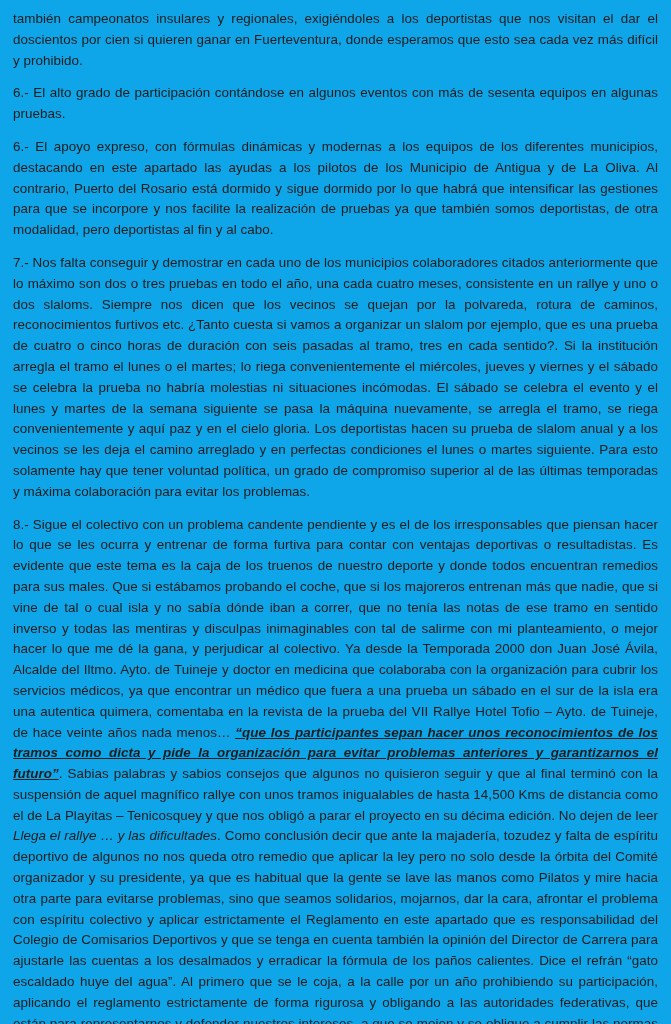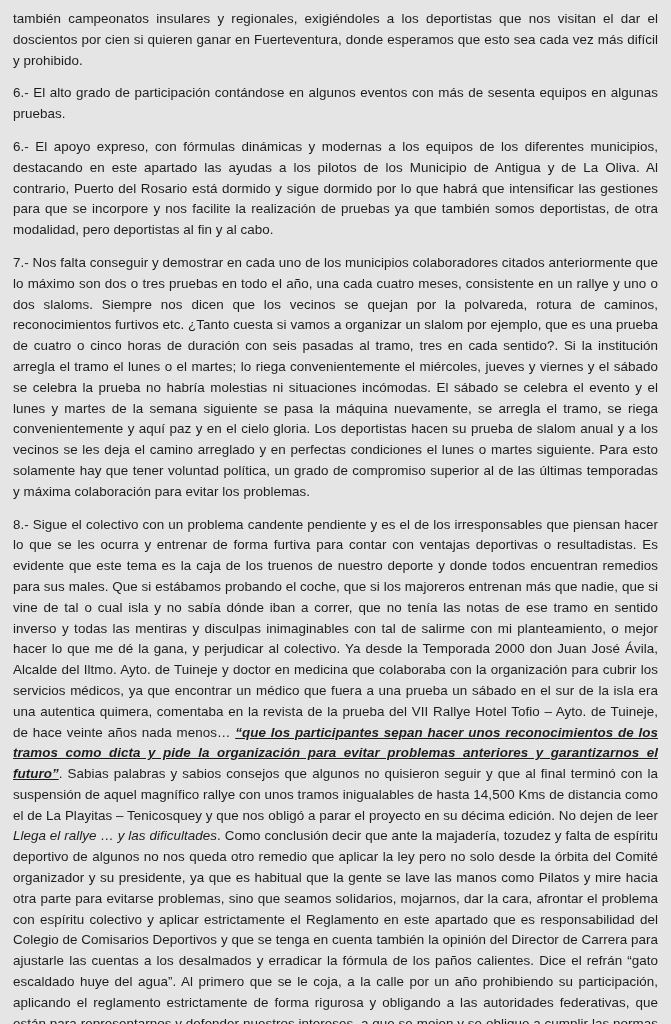--- a/index.html
+++ b/index.html
@@ -12,21 +12,21 @@
     overflow: hidden;
     background: #fcfcfb;
     font-family: "Liberation Sans", sans-serif;
     color: #1d1d1d;
   }
   .page {
     box-sizing: border-box;
     width: 671px;
     height: 1024px;
     padding: 9px 13px 0 13px;
-    background: #e5e5e5;
+    background: #0ea5e9;
   }
   .para {
     margin: 0 0 12px 0;
     font-size: 13.4px;
     line-height: 20.8px;
     text-align: justify;
     letter-spacing: 0.05px;
   }
   .para:last-child {
     margin-bottom: 0;

